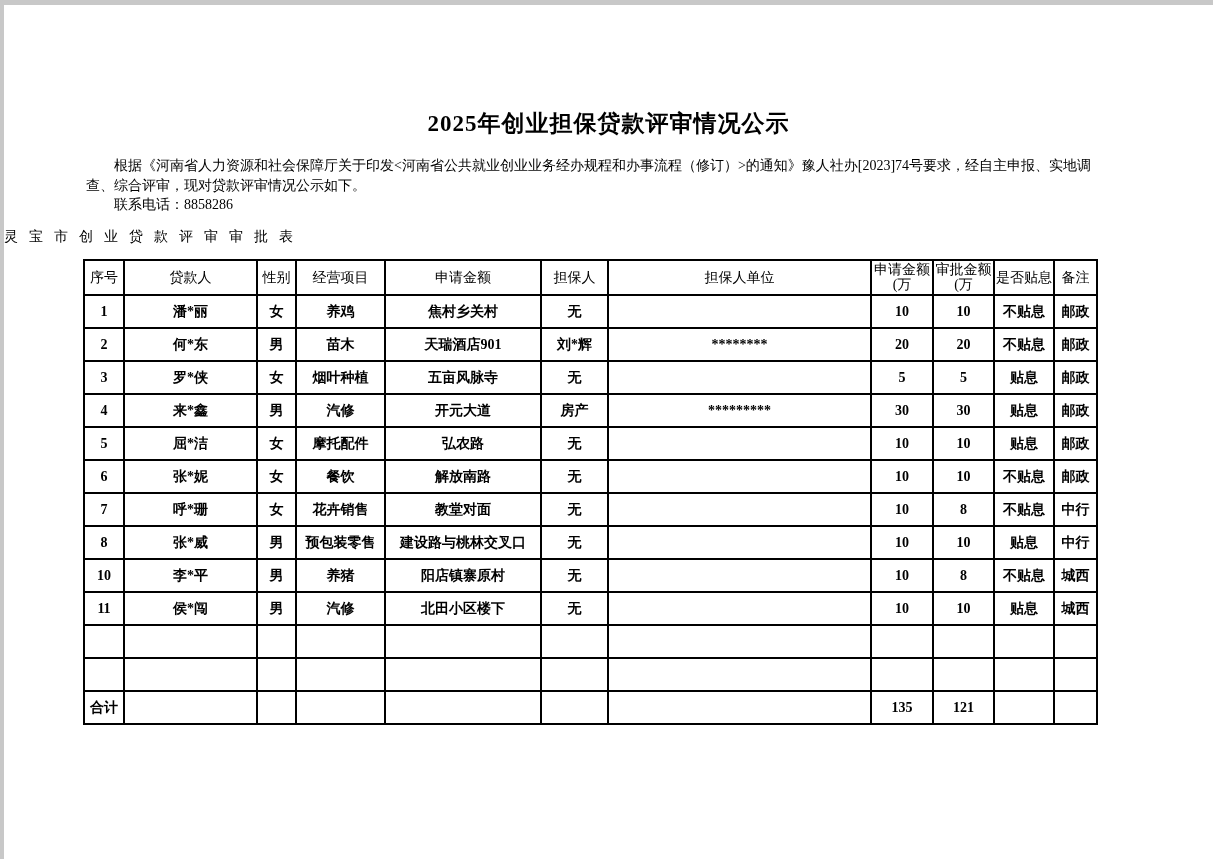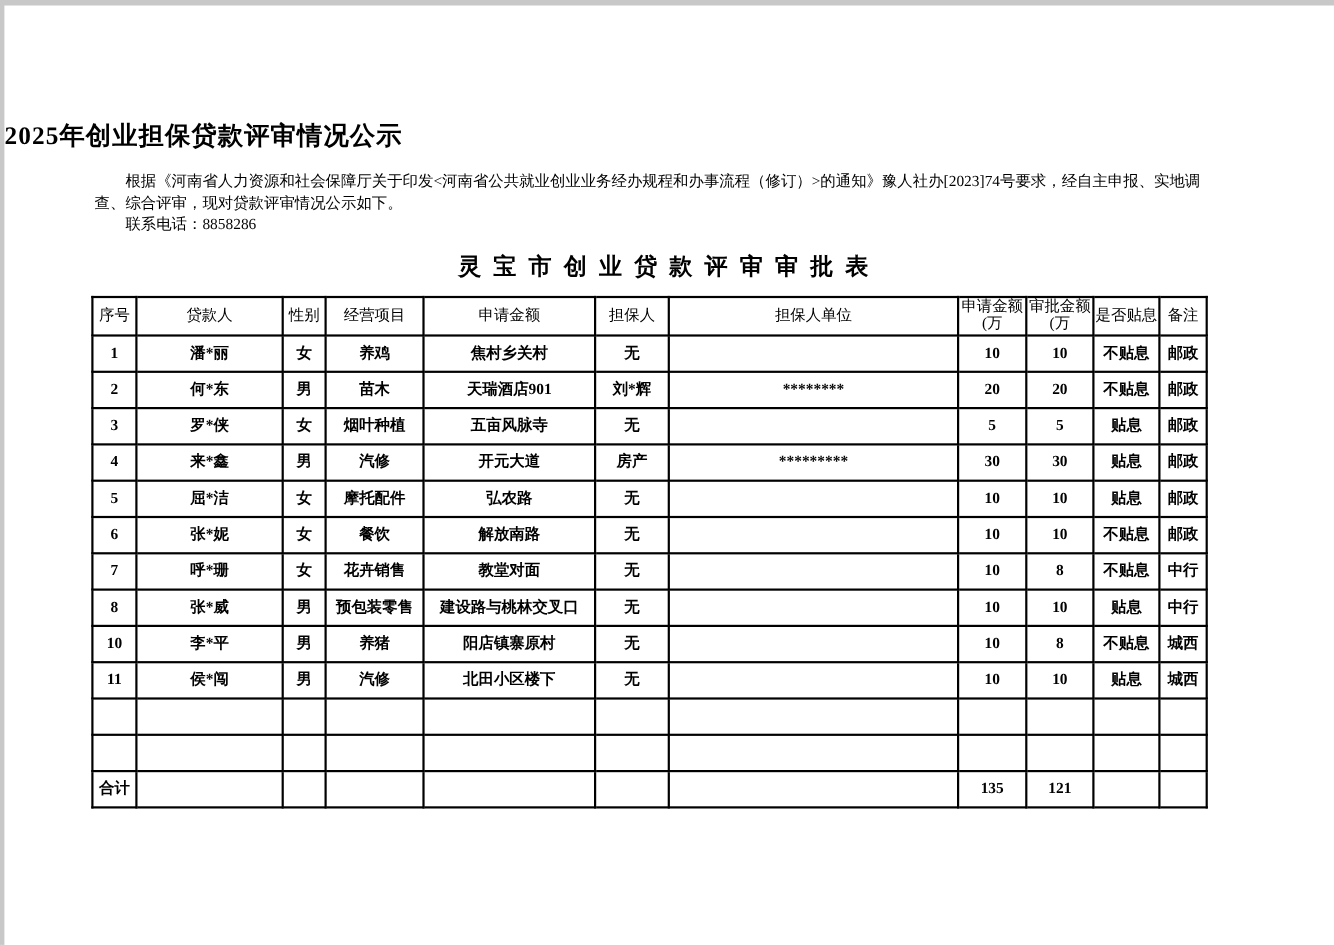--- a/index.html
+++ b/index.html
@@ -27,39 +27,38 @@
     width: 4px; height: 859px;
     background: #c8c8c8;
   }
   .page-content {
     position: absolute;
     top: 5px; left: 4px;
     width: 1209px;
   }
   .doc-title {
     margin: 103px 0 16px 0;
-    text-align: left;
+    text-align: center;
     font-size: 23px;
     font-weight: bold;
     letter-spacing: 1px;
   }
   .intro-block {
     margin: 17px 104px 0 82px;
     font-size: 14px;
     line-height: 19.5px;
   }
   .intro-block p {
     margin: 0;
     text-indent: 2em;
   }
   .table-title {
     margin: 13px 0 0 0;
-    text-align: center;
-    font-size: 21px;
-    font-weight: bold;
+    font-size: 14px;
+    font-weight: normal;
     letter-spacing: 11px;
   }
   table.loan-table {
     border-collapse: collapse;
     table-layout: fixed;
     width: 1013px;
     margin: 13px 0 0 79px;
   }
   .loan-table th, .loan-table td {
     border: 2px solid #000;

